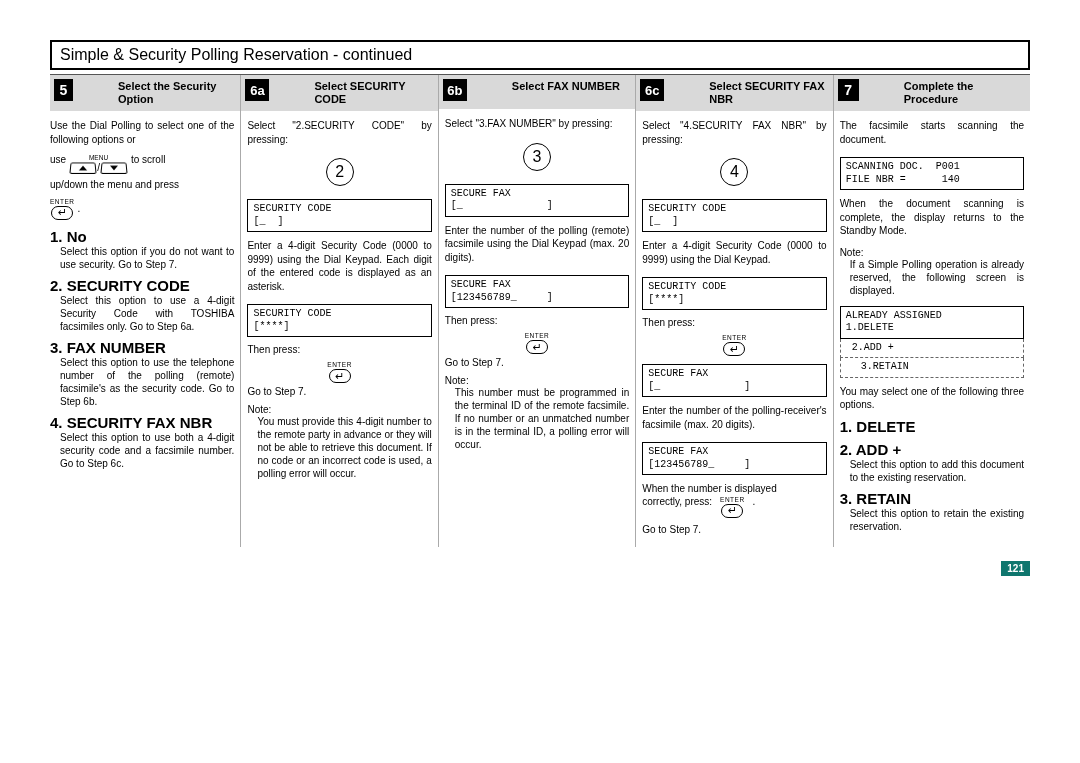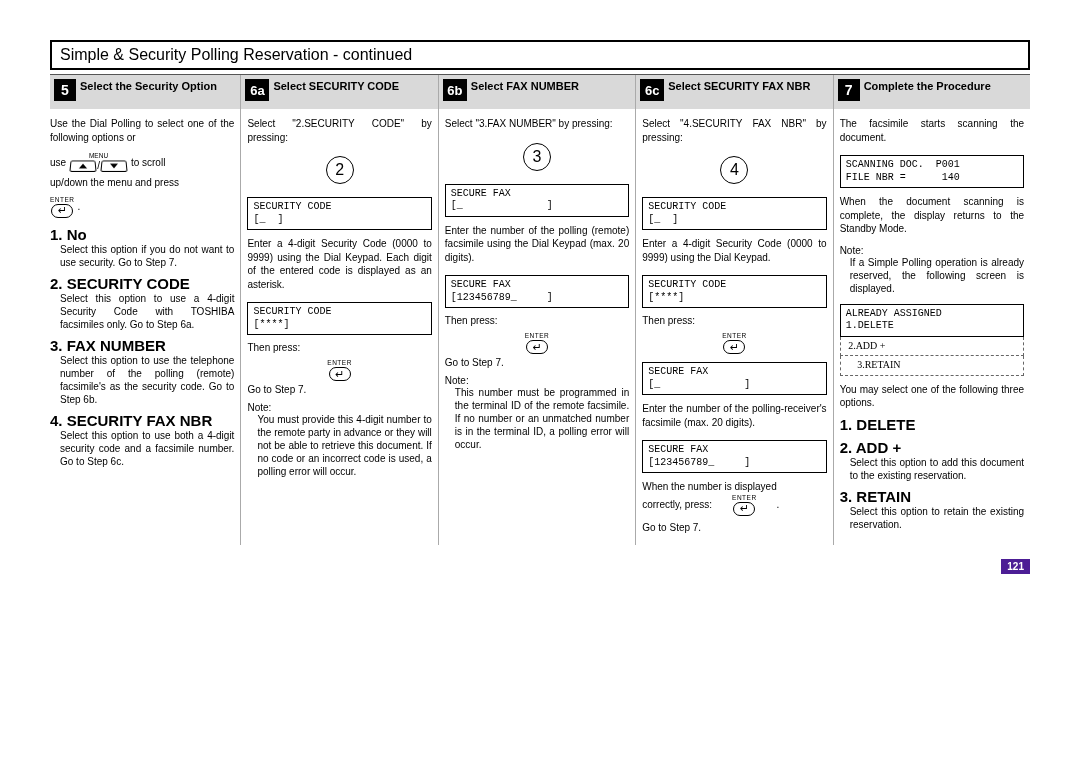--- a/index.html
+++ b/index.html
@@ -57,29 +57,30 @@
     font-size: 13px;
     padding: 3px 2px;
     width: auto;
     min-width: 24px;
   }
   .step-title {
     font-weight: bold;
     font-size: 11px;
     line-height: 1.15;
     padding-top: 1px;
+    margin-left: 41px;
   }
   .body-text {
     text-align: justify;
     line-height: 1.35;
     margin-bottom: 6px;
   }
   .scroll-row {
     display: flex;
-    align-items: center;
+    align-items: flex-start;
     gap: 4px;
     margin: 2px 0 4px 0;
   }
   .menu-key, .enter-key, .arrow-key {
     display: inline-block;
     border: 1px solid #000;
     border-radius: 4px;
     padding: 0 3px;
     font-size: 8px;
     text-align: center;
@@ -134,26 +135,26 @@
   }
   .lcd {
     border: 1px solid #000;
     font-family: "Courier New", monospace;
     font-size: 10px;
     padding: 3px 5px;
     margin: 5px 0 7px 0;
     white-space: pre;
     line-height: 1.25;
   }
-  .lcd.dashed { border: 1px dashed #666; font-family: Liberation Serif, serif; }
+  .lcd.dashed { border: 1px dashed #666; }
   .center-row { text-align: center; margin: 3px 0; }
   .note-head { font-weight: normal; font-size: 10px; margin-top:3px;}
   .note-body { padding-left: 10px; text-align: justify; line-height: 1.3; }
   .page-num {
-    background: #4c1d95;
+    background: #0f766e;
     color: #fff;
     font-weight: bold;
     font-size: 10px;
     padding: 2px 6px;
     float: right;
     margin-top: 14px;
   }
 </style>
 </head>
 <body>
@@ -275,21 +276,21 @@
         <span class="enter-lbl">ENTER</span>
         <span class="enter-oval">↵</span>
       </span>
     </div>
     <div class="lcd">SECURE FAX
 [_              ]</div>
     <div class="body-text">Enter the number of the polling-receiver's facsimile (max. 20 digits).</div>
     <div class="lcd">SECURE FAX
 [123456789_     ]</div>
     <div class="body-text" style="margin-bottom:0;">When the number is displayed</div>
-    <div style="display:flex;align-items:center;gap:20px;margin-bottom:6px;">
+    <div style="display:flex;align-items:flex-start;gap:8px;margin-bottom:6px;">
       <span>correctly, press:</span>
       <span class="enter-block">
         <span class="enter-lbl">ENTER</span>
         <span class="enter-oval">↵</span>
       </span>
       <span>.</span>
     </div>
     <div>Go to Step 7.</div>
   </div>
 

